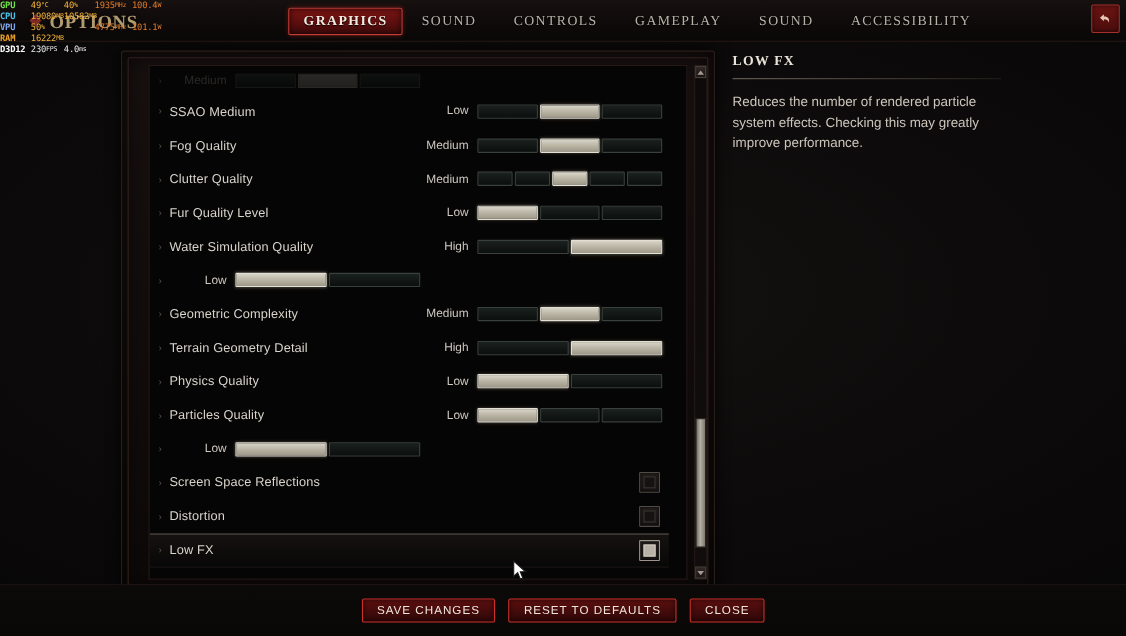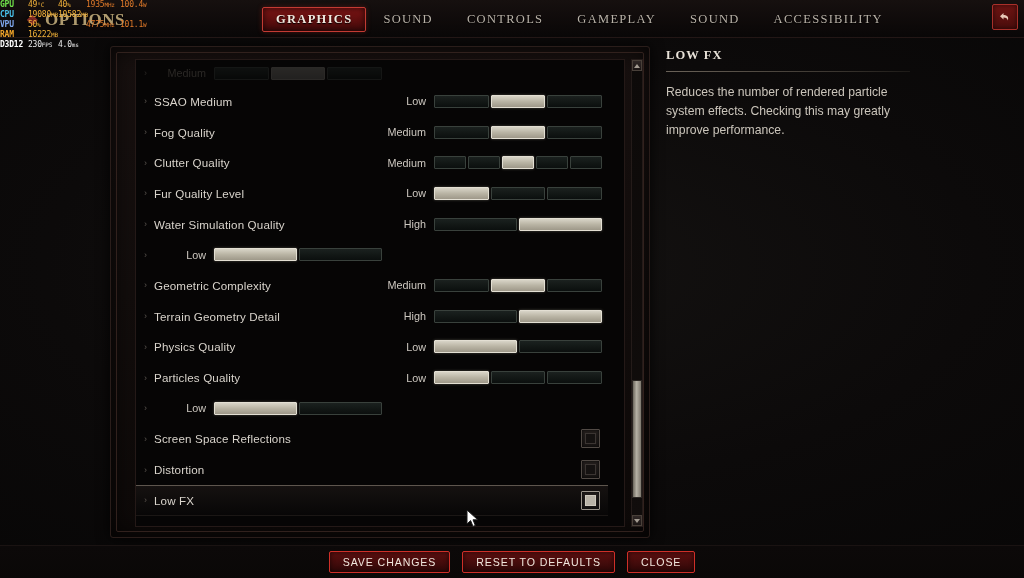--- a/index.html
+++ b/index.html
@@ -274,21 +274,21 @@
   .desc-body {
     color: #cbc5bb;
     font-size: 12.2px;
     line-height: 19px;
     width: 232px;
   }
 
   
   .btnbar {
     position: absolute; left: 0; bottom: 0;
-    width: 1024px; height: 33px;
+    width: 1024px; height: 47px;
     background: linear-gradient(180deg, #0c0909 0%, #0a0807 100%);
     border-top: 1px solid #1a1312;
     display: flex; align-items: center; justify-content: center;
     gap: 12px;
   }
   .btn {
     background: linear-gradient(180deg, #5e0f0f 0%, #430b0b 55%, #2e0707 100%);
     border: 1px solid #cf2f28;
     border-radius: 2px;
     color: #f0e6dc;

